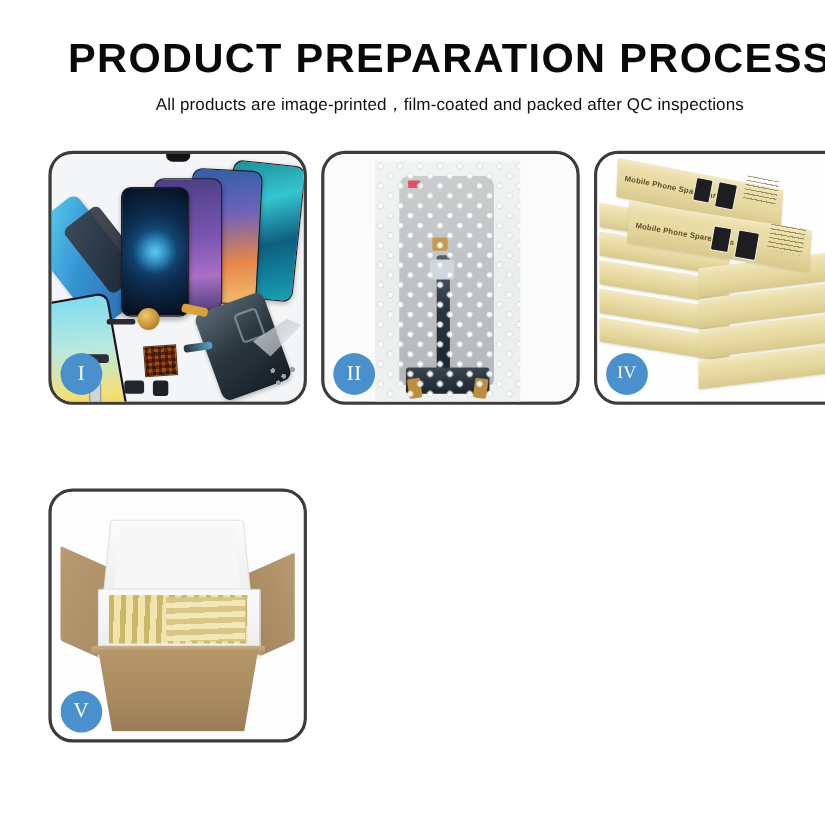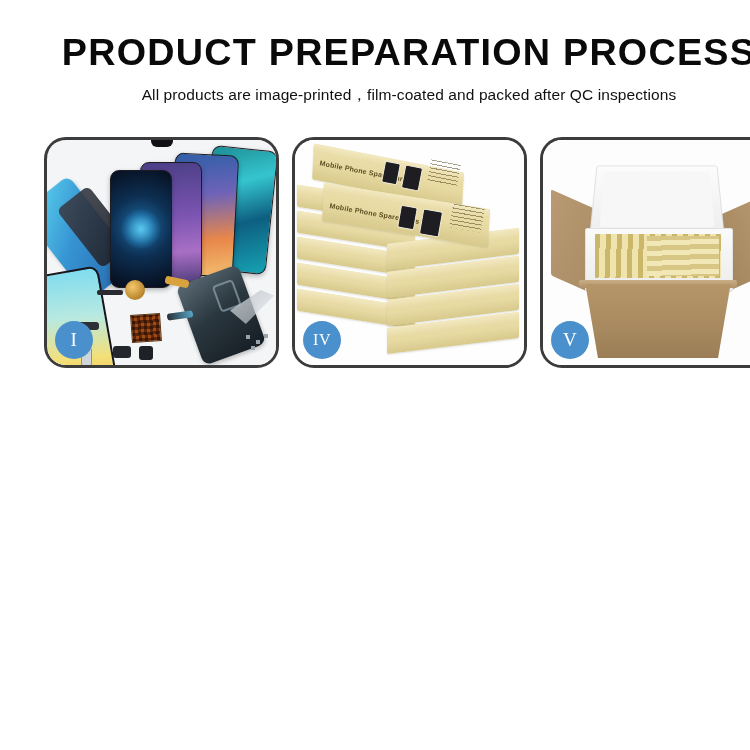--- a/index.html
+++ b/index.html
@@ -320,20 +320,36 @@
         <div class="flex3"></div>
         <div class="taptic"></div>
         <div class="spk"></div>
         <div class="sim"></div>
         <div class="screws"></div>
         <div class="tweezer"></div>
       </div>
       <div class="badge">I</div>
     </div>
 
+    <div class="panel">
+      <div class="stage">
+        <div class="p2bg"></div>
+        <div class="bubblebag">
+          <div class="lcd"></div>
+          <div class="lcd-label"></div>
+          <div class="goldtab1"></div>
+          <div class="flexcab"></div>
+          <div class="btmconn"></div>
+          <div class="goldtab2"></div>
+          <div class="goldtab3"></div>
+          <div class="bubbletex"></div>
+        </div>
+      </div>
+      <div class="badge">II</div>
+    </div>
 
 
     <div class="panel">
       <div class="stage">
         <div class="p4bg"></div>
         <div class="stackwrap">
 
           <div class="kbox" style="left:2px;  top:54px;  width:118px; height:22px; transform:skewY(9deg);">
               <div class="lid"></div>
             </div>

